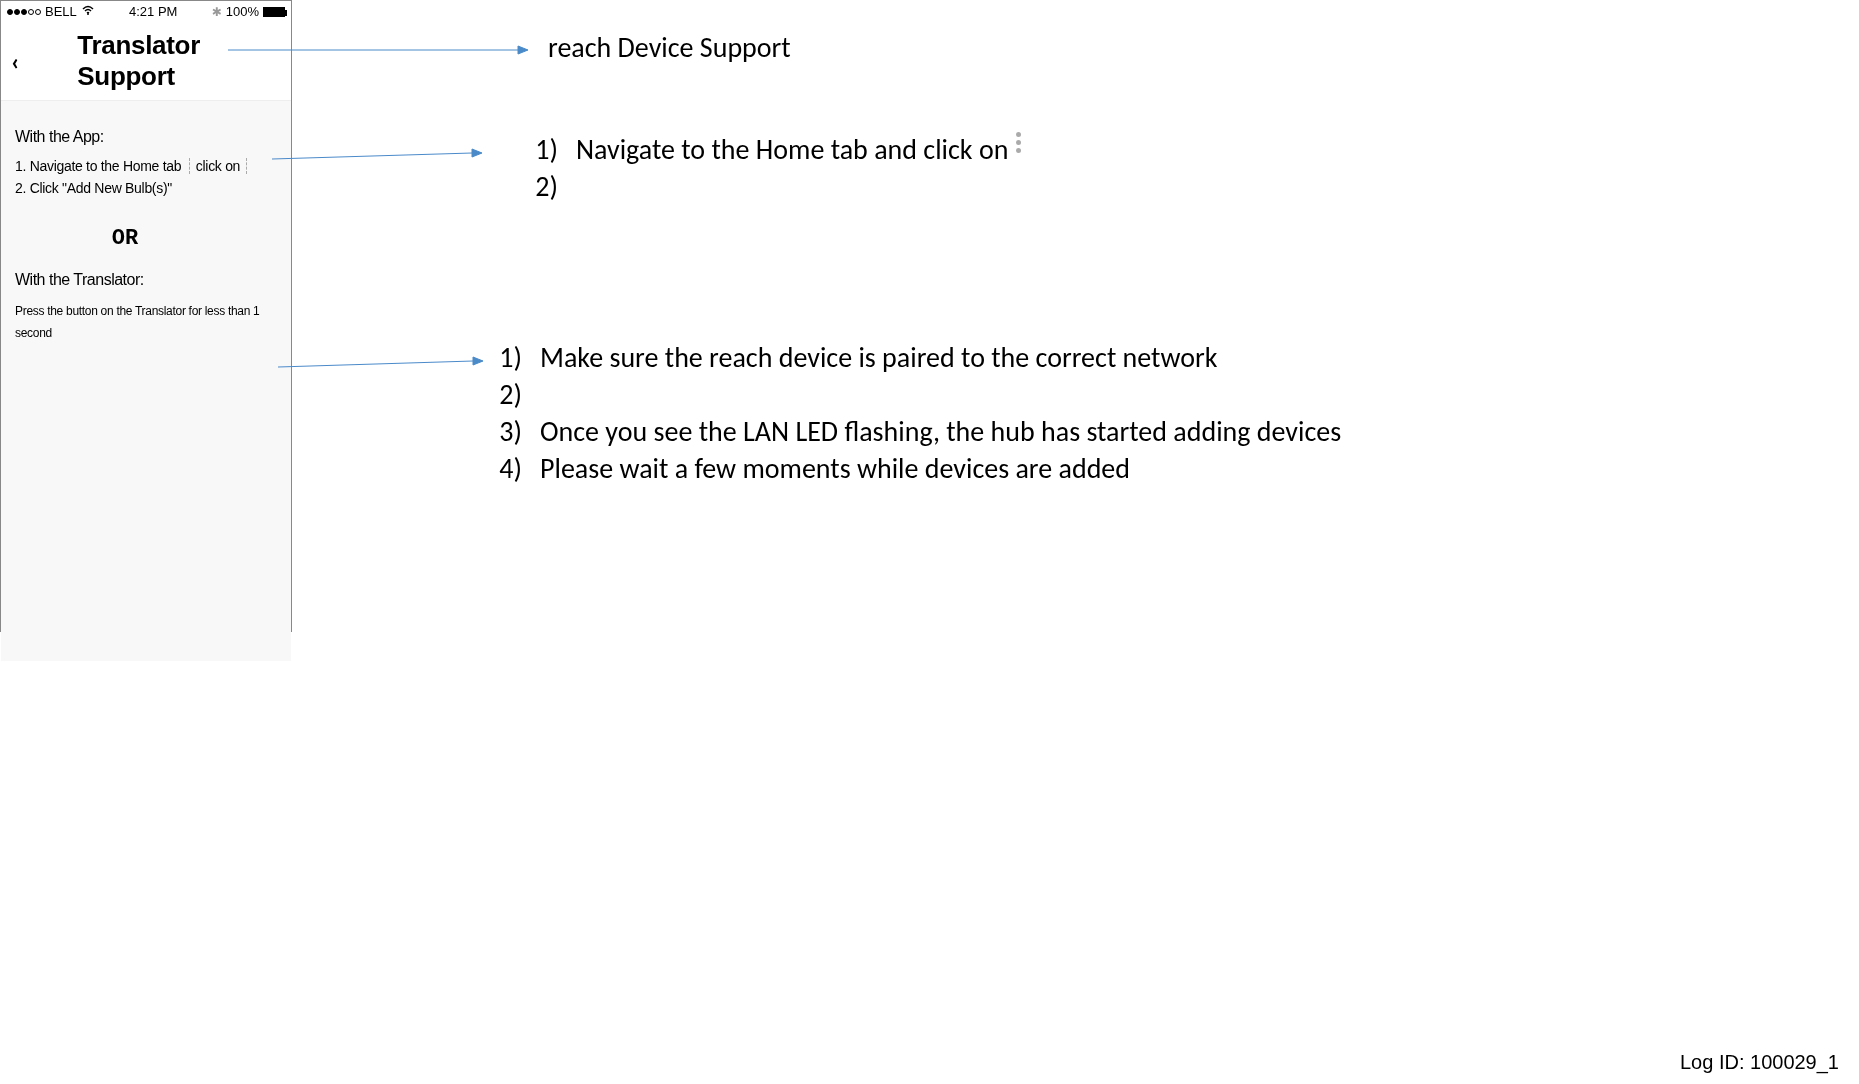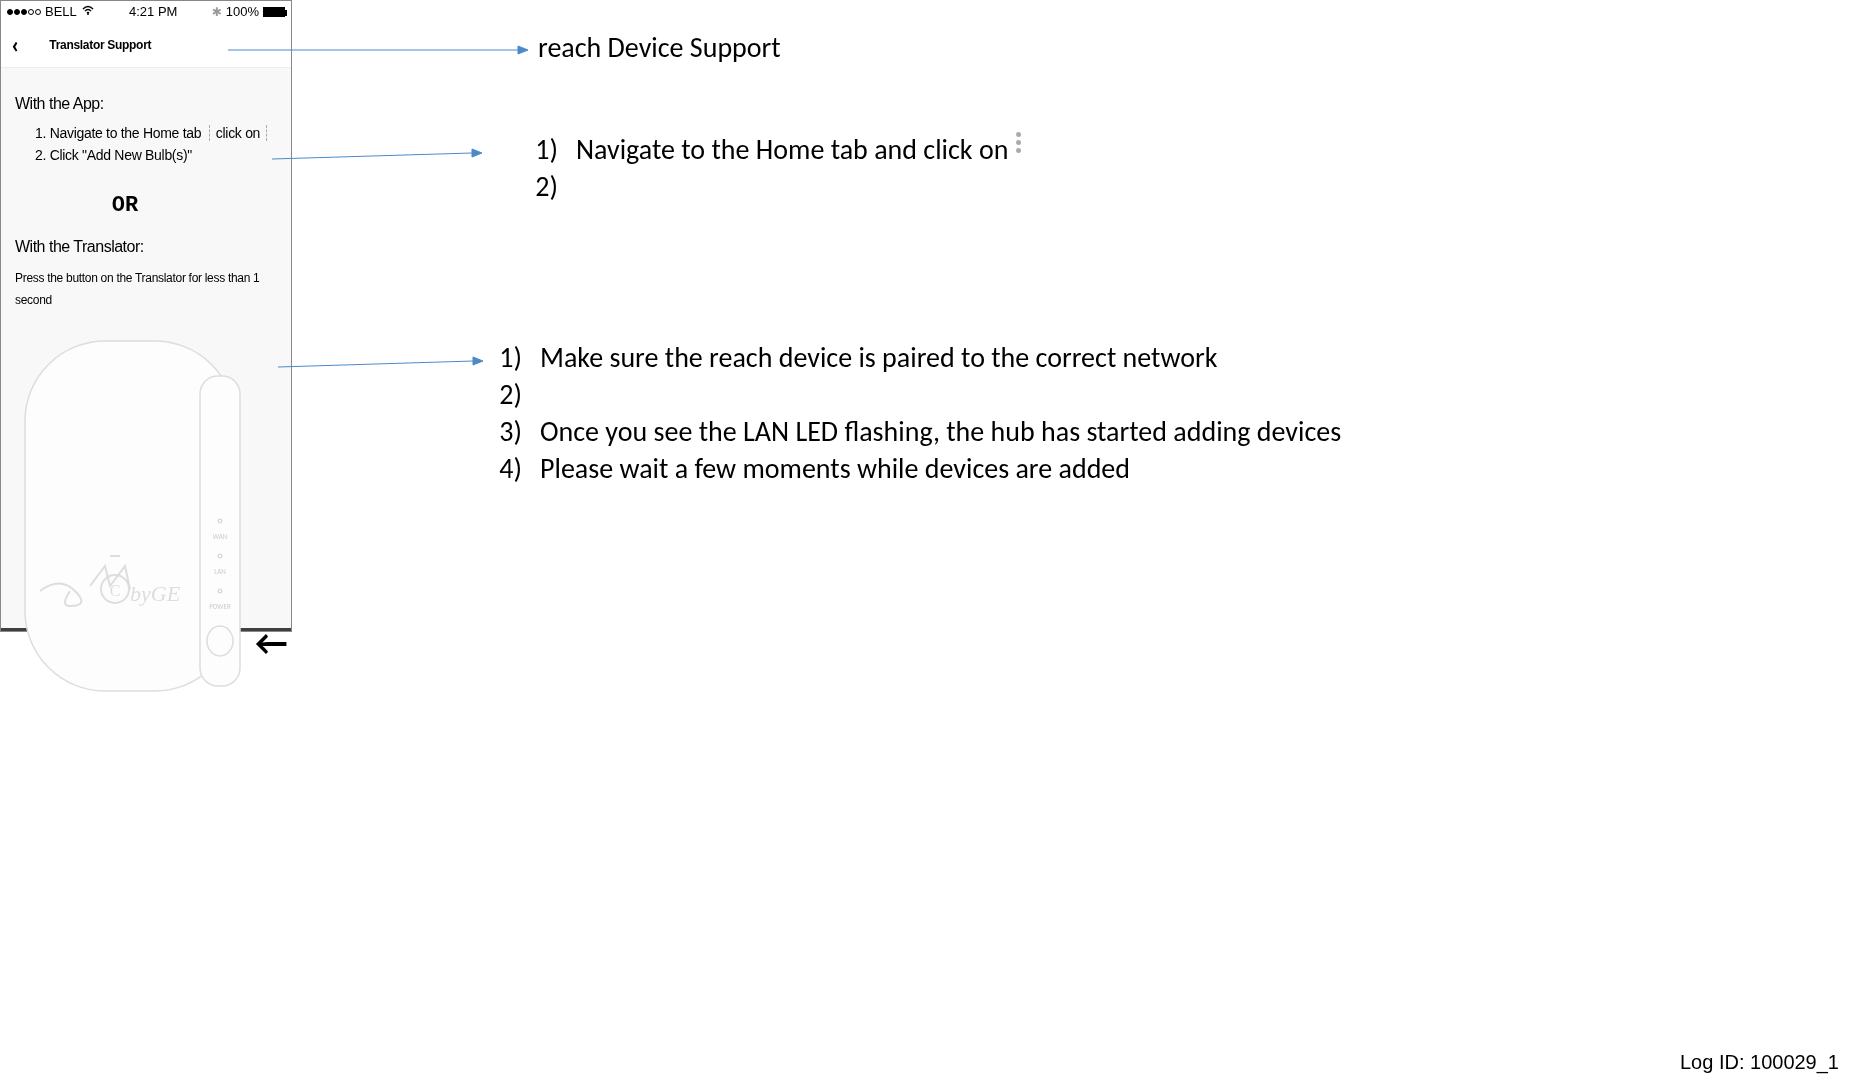--- a/index.html
+++ b/index.html
@@ -36,37 +36,36 @@
     .battery-icon::after { content: ''; position: absolute; right: -3px; top: 2px; width: 2px; height: 6px; background: #000; }
     .battery-fill { width: 100%; height: 100%; background: #000; }
     .nav-bar {
       display: flex;
       align-items: center;
       padding: 8px 10px;
       border-bottom: 1px solid #eee;
       background: #fff;
     }
     .back-chevron { font-size: 24px; font-weight: bold; margin-right: 30px; }
-    .nav-title { font-family: 'Arial Narrow', Arial, sans-serif; font-weight: bold; font-size: 12px; letter-spacing: -0.3px; }
+    .nav-title { font-family: 'Arial Narrow', Arial, sans-serif; font-weight: bold; font-size: 26px; letter-spacing: -0.3px; margin-left: 28px; }
     .content-area { background: #f8f8f8; padding: 12px 14px; height: calc(100% - 70px); }
     .section-header {
       font-family: 'Arial Narrow', Arial, sans-serif;
       font-weight: normal;
       font-size: 16px;
       margin-top: 20px;
       margin-bottom: 12px;
       letter-spacing: -0.5px;
     }
     .section-header:first-child { margin-top: 15px; }
     .instr-line {
       font-family: 'Arial Narrow', Arial, sans-serif;
       font-size: 14px;
       margin-bottom: 6px;
       letter-spacing: -0.3px;
-      margin-left: 20px;
     }
     .click-on-box {
       display: inline-block;
       border-left: 1px dashed #aaa;
       border-right: 1px dashed #aaa;
       padding: 0 6px;
       margin-left: 4px;
     }
     .or-label {
       font-family: Liberation Mono, monospace;
@@ -82,20 +81,21 @@
       line-height: 1.8;
       letter-spacing: -0.3px;
     }
     .device-svg-container { margin-top: 20px; position: relative; height: 370px; }
     .arrow-line { position: absolute; stroke: #4a8ac9; stroke-width: 1; fill: none; }
     .arrow-head { fill: #4a8ac9; }
     .annotation-title {
       position: absolute;
       font-size: 28px;
       font-family: Calibri, Arial, sans-serif;
+      margin-left: 10px;
     }
     .annotation-list {
       position: absolute;
       font-size: 28px;
       font-family: Calibri, Arial, sans-serif;
       list-style: none;
     }
     .annotation-list li { margin-bottom: 2px; display: flex; }
     .list-num { width: 45px; text-align: right; padding-right: 18px; }
     .more-dots { display: inline-flex; flex-direction: column; gap: 3px; margin-left: 8px; vertical-align: middle; }
@@ -153,43 +153,20 @@
   <div class="content-area">
     <div class="section-header">With the App:</div>
     <div class="instr-line">
       <span>1. Navigate to the Home tab</span>
       <span class="click-on-box">click on</span>
     </div>
     <div class="instr-line">2. Click "Add New Bulb(s)"</div>
     <div class="or-label">OR</div>
     <div class="section-header">With the Translator:</div>
     <div class="translator-text">Press the button on the Translator for less than 1 second</div>
-    <div class="device-svg-container">
-      <svg width="280" height="370" viewBox="0 0 280 370">
-
-        <rect x="10" y="10" width="210" height="350" rx="80" ry="80" fill="#fdfdfd" stroke="#ddd" stroke-width="1.5"></rect>
-
-        <rect x="185" y="45" width="40" height="310" rx="18" ry="18" fill="#fdfdfd" stroke="#ddd" stroke-width="1.5"></rect>
-
-        <circle cx="205" cy="190" r="2" fill="none" stroke="#ccc"></circle>
-        <text x="205" y="208" text-anchor="middle" font-size="7" fill="#ccc">WAN</text>
-        <circle cx="205" cy="225" r="2" fill="none" stroke="#ccc"></circle>
-        <text x="205" y="243" text-anchor="middle" font-size="7" fill="#ccc">LAN</text>
-        <circle cx="205" cy="260" r="2" fill="none" stroke="#ccc"></circle>
-        <text x="205" y="278" text-anchor="middle" font-size="7" fill="#ccc">POWER</text>
-
-        <ellipse cx="205" cy="310" rx="13" ry="15" fill="none" stroke="#ddd" stroke-width="1.5"></ellipse>
-
-        <path d="M 25 260 Q 45 245 60 260 Q 75 275 55 275 Q 45 275 55 260 M 75 255 L 90 235 L 95 255 L 110 235 L 115 258 M 95 225 L 105 225" stroke="#ddd" stroke-width="2" fill="none"></path>
-        <text x="115" y="270" font-family="cursive" font-size="22" fill="#ddd" font-style="italic">byGE</text>
-        <circle cx="100" cy="258" r="14" fill="none" stroke="#ddd" stroke-width="2"></circle>
-        <text x="100" y="265" text-anchor="middle" font-size="16" fill="#ddd" font-family="serif">C</text>
-      </svg>
-      <span class="back-arrow-device" style="left:240px;top:290px;">←</span>
-    </div>
   </div>
 </div>
 
 <svg class="arrow-line" style="left:228px;top:40px;width:300px;height:20px;">
   <line x1="0" y1="10" x2="290" y2="10" stroke="#4a8ac9" stroke-width="1"></line>
   <polygon points="290,6 300,10 290,14" class="arrow-head"></polygon>
 </svg>
 <svg class="arrow-line" style="left:272px;top:147px;width:210px;height:20px;">
   <line x1="0" y1="12" x2="200" y2="6" stroke="#4a8ac9" stroke-width="1"></line>
   <polygon points="200,2 210,6 200,10" class="arrow-head"></polygon>

